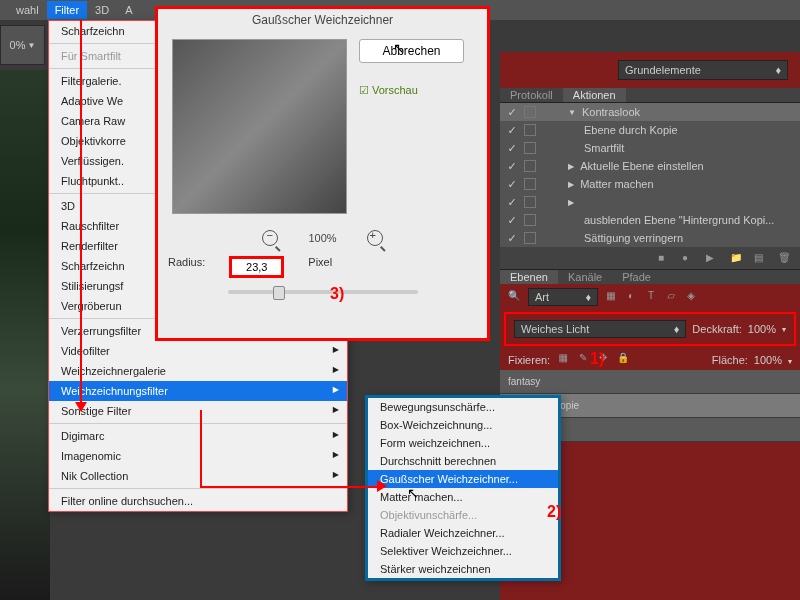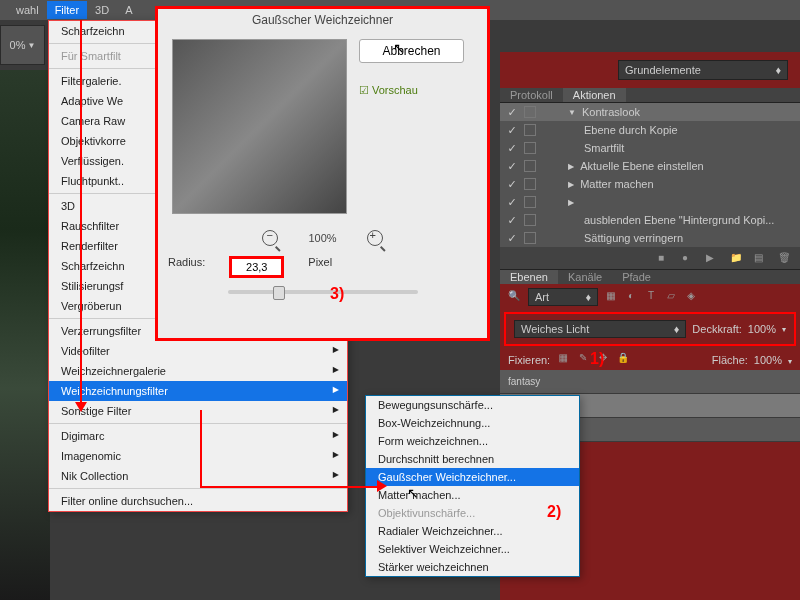--- a/index.html
+++ b/index.html
@@ -7,21 +7,21 @@
 .menubar{position:absolute;top:0;left:0;right:0;height:20px;background:#535353;display:flex;align-items:center;padding-left:8px;color:#ccc}
 .menubar span{padding:3px 8px}
 .menubar .active{background:#1473e6;color:#fff}
 .toolbar-left{position:absolute;top:25px;left:0;width:45px;height:40px;background:#535353;color:#ccc;display:flex;align-items:center;justify-content:center;border:1px solid #2a2a2a}
 .dropdown{position:absolute;top:20px;left:48px;width:300px;background:#f0f0f0;border:1px solid #ef4444;box-shadow:2px 2px 8px rgba(0,0,0,0.3)}
 .dropdown-item{padding:4px 20px 4px 12px;color:#222;position:relative}
 .dropdown-item.disabled{color:#999}
 .dropdown-item.highlight{background:#1473e6;color:#fff}
 .dropdown-item.has-sub::after{content:"▶";position:absolute;right:8px;font-size:8px}
 .dropdown hr{border:none;border-top:1px solid #ccc;margin:2px 0}
-.submenu{position:absolute;top:395px;left:365px;width:215px;background:#f0f0f0;border:1px solid #0369a1;box-shadow:2px 2px 8px rgba(0,0,0,0.3);z-index:50}
+.submenu{position:absolute;top:395px;left:365px;width:196px;background:#f0f0f0;border:3px solid #0369a1;box-shadow:2px 2px 8px rgba(0,0,0,0.3);z-index:50}
 .submenu .dropdown-item{padding:3px 12px}
 .dialog{position:absolute;top:6px;left:155px;width:335px;height:335px;background:#ececec;border:3px solid red;z-index:100}
 .dialog-title{text-align:center;padding:4px;color:#444;font-size:12px}
 .dialog-body{display:flex;padding:8px}
 .preview{width:175px;height:175px;background:linear-gradient(135deg,#555 0%,#888 50%,#444 100%);border:1px solid #999;margin-left:6px}
 .dialog-buttons{flex:1;padding-left:12px}
 .dialog-btn{display:block;width:105px;margin-bottom:6px;padding:4px;background:#fff;border:1px solid #aaa;border-radius:3px;text-align:center;font-size:12px}
 .checkbox-row{margin-top:20px;font-size:12px;color:#4d7c0f}
 .zoom-row{display:flex;align-items:center;justify-content:center;gap:30px;margin-top:8px;color:#444}
 .zoom-icon{width:16px;height:16px;border:1.5px solid #555;border-radius:50%;position:relative}

